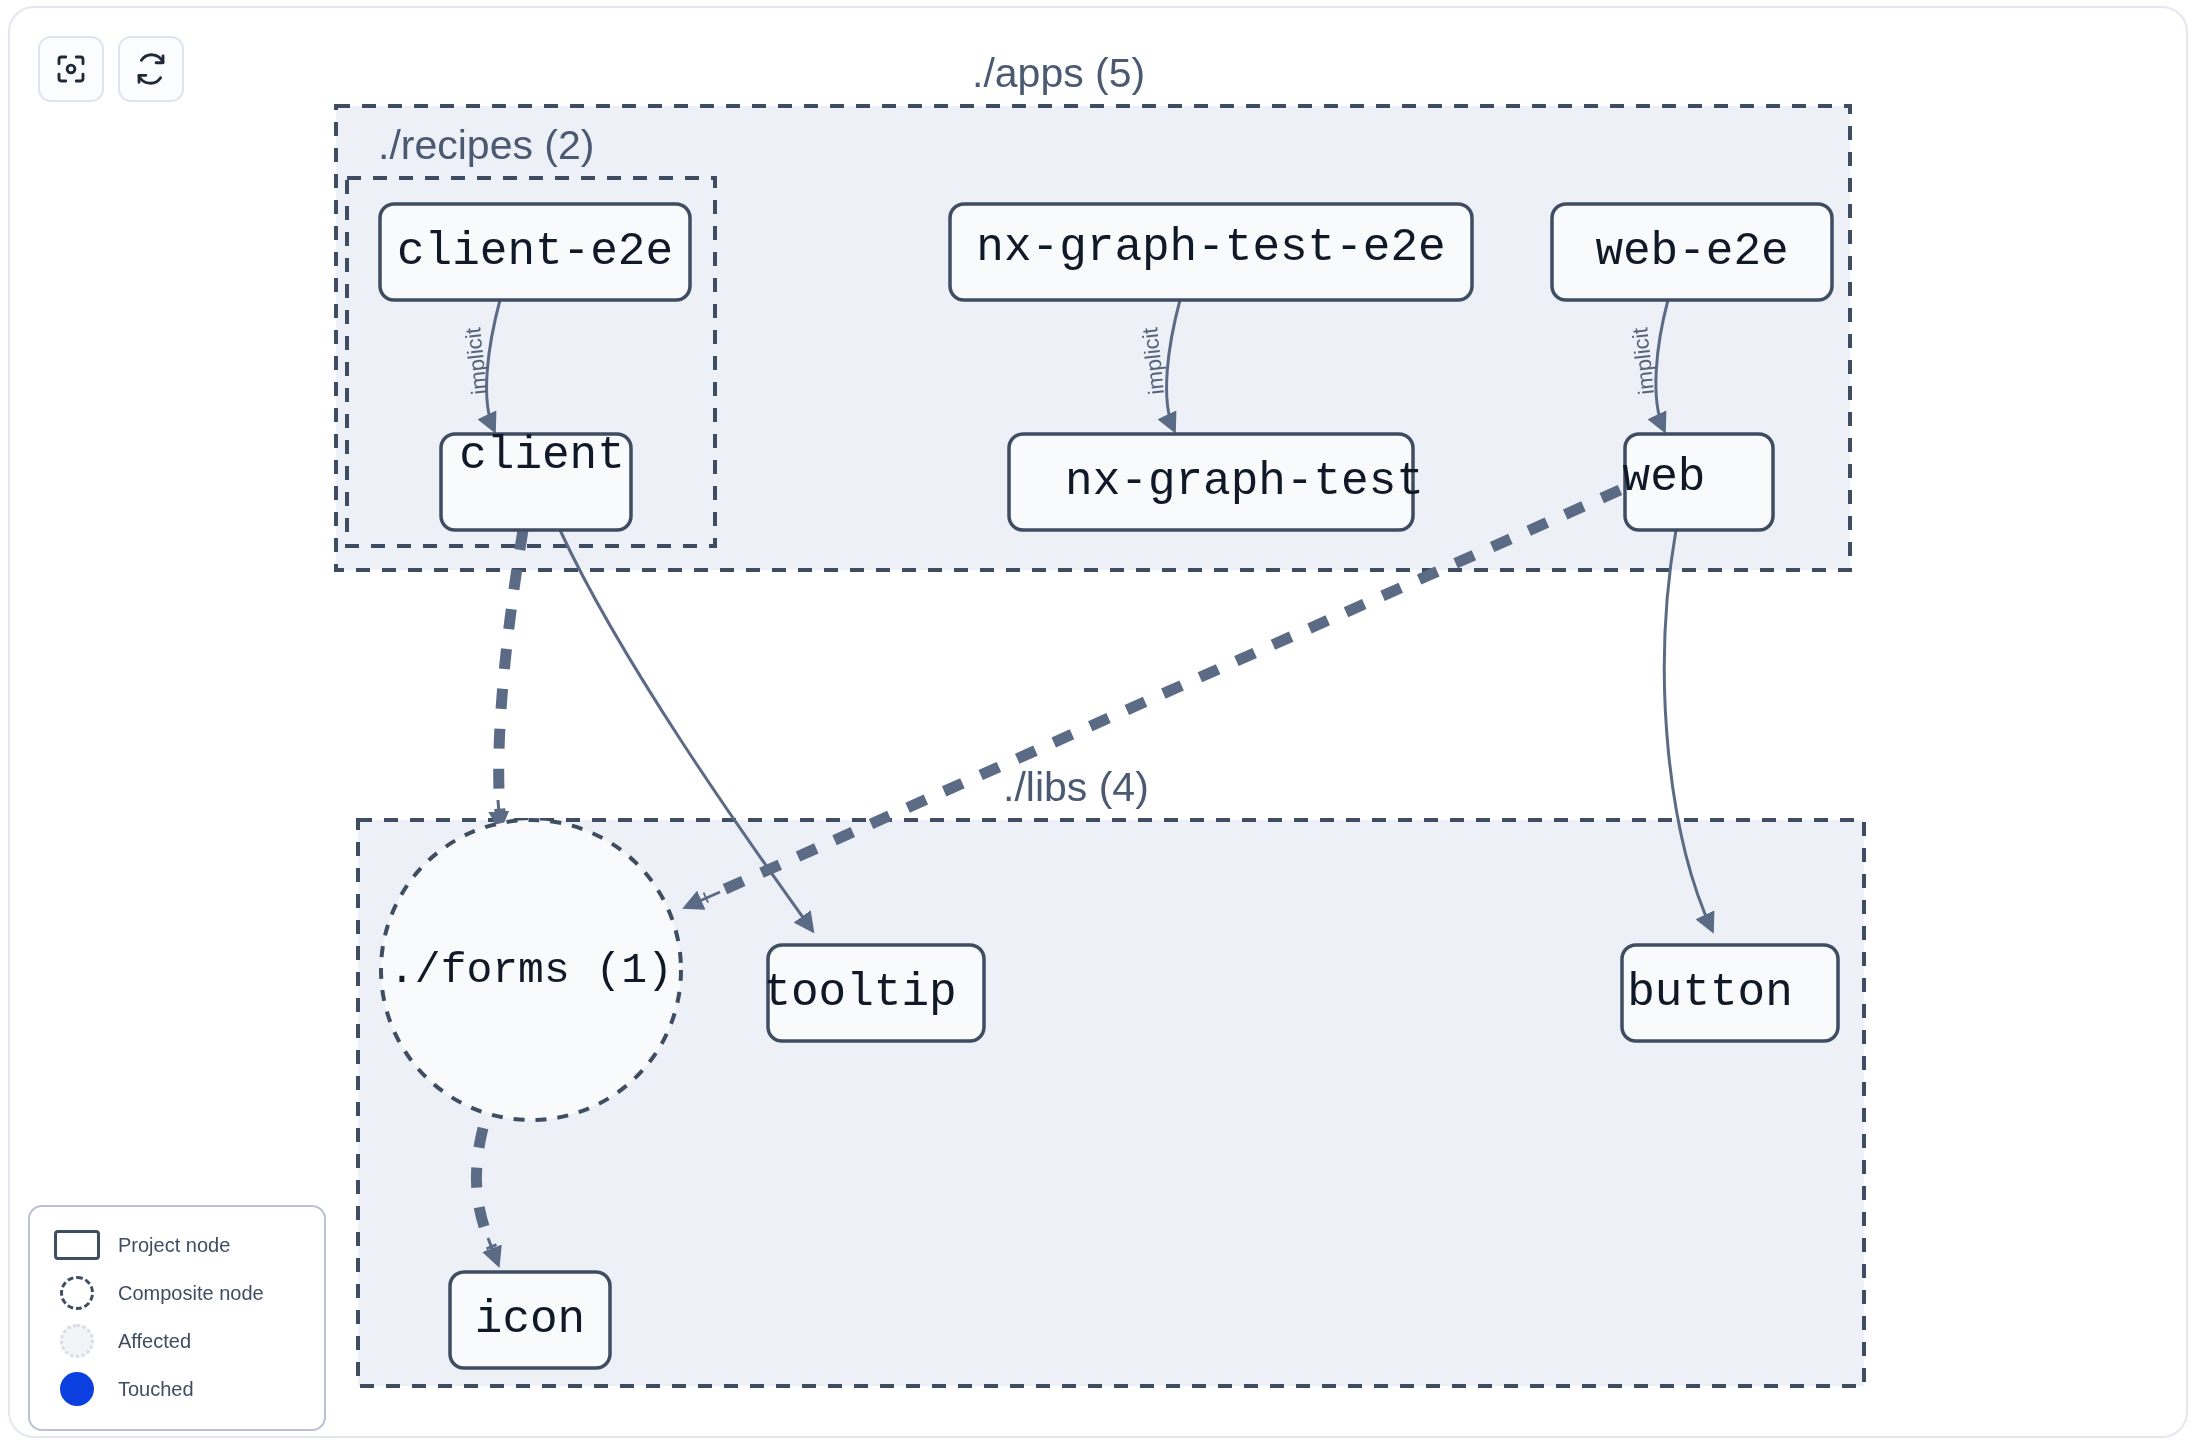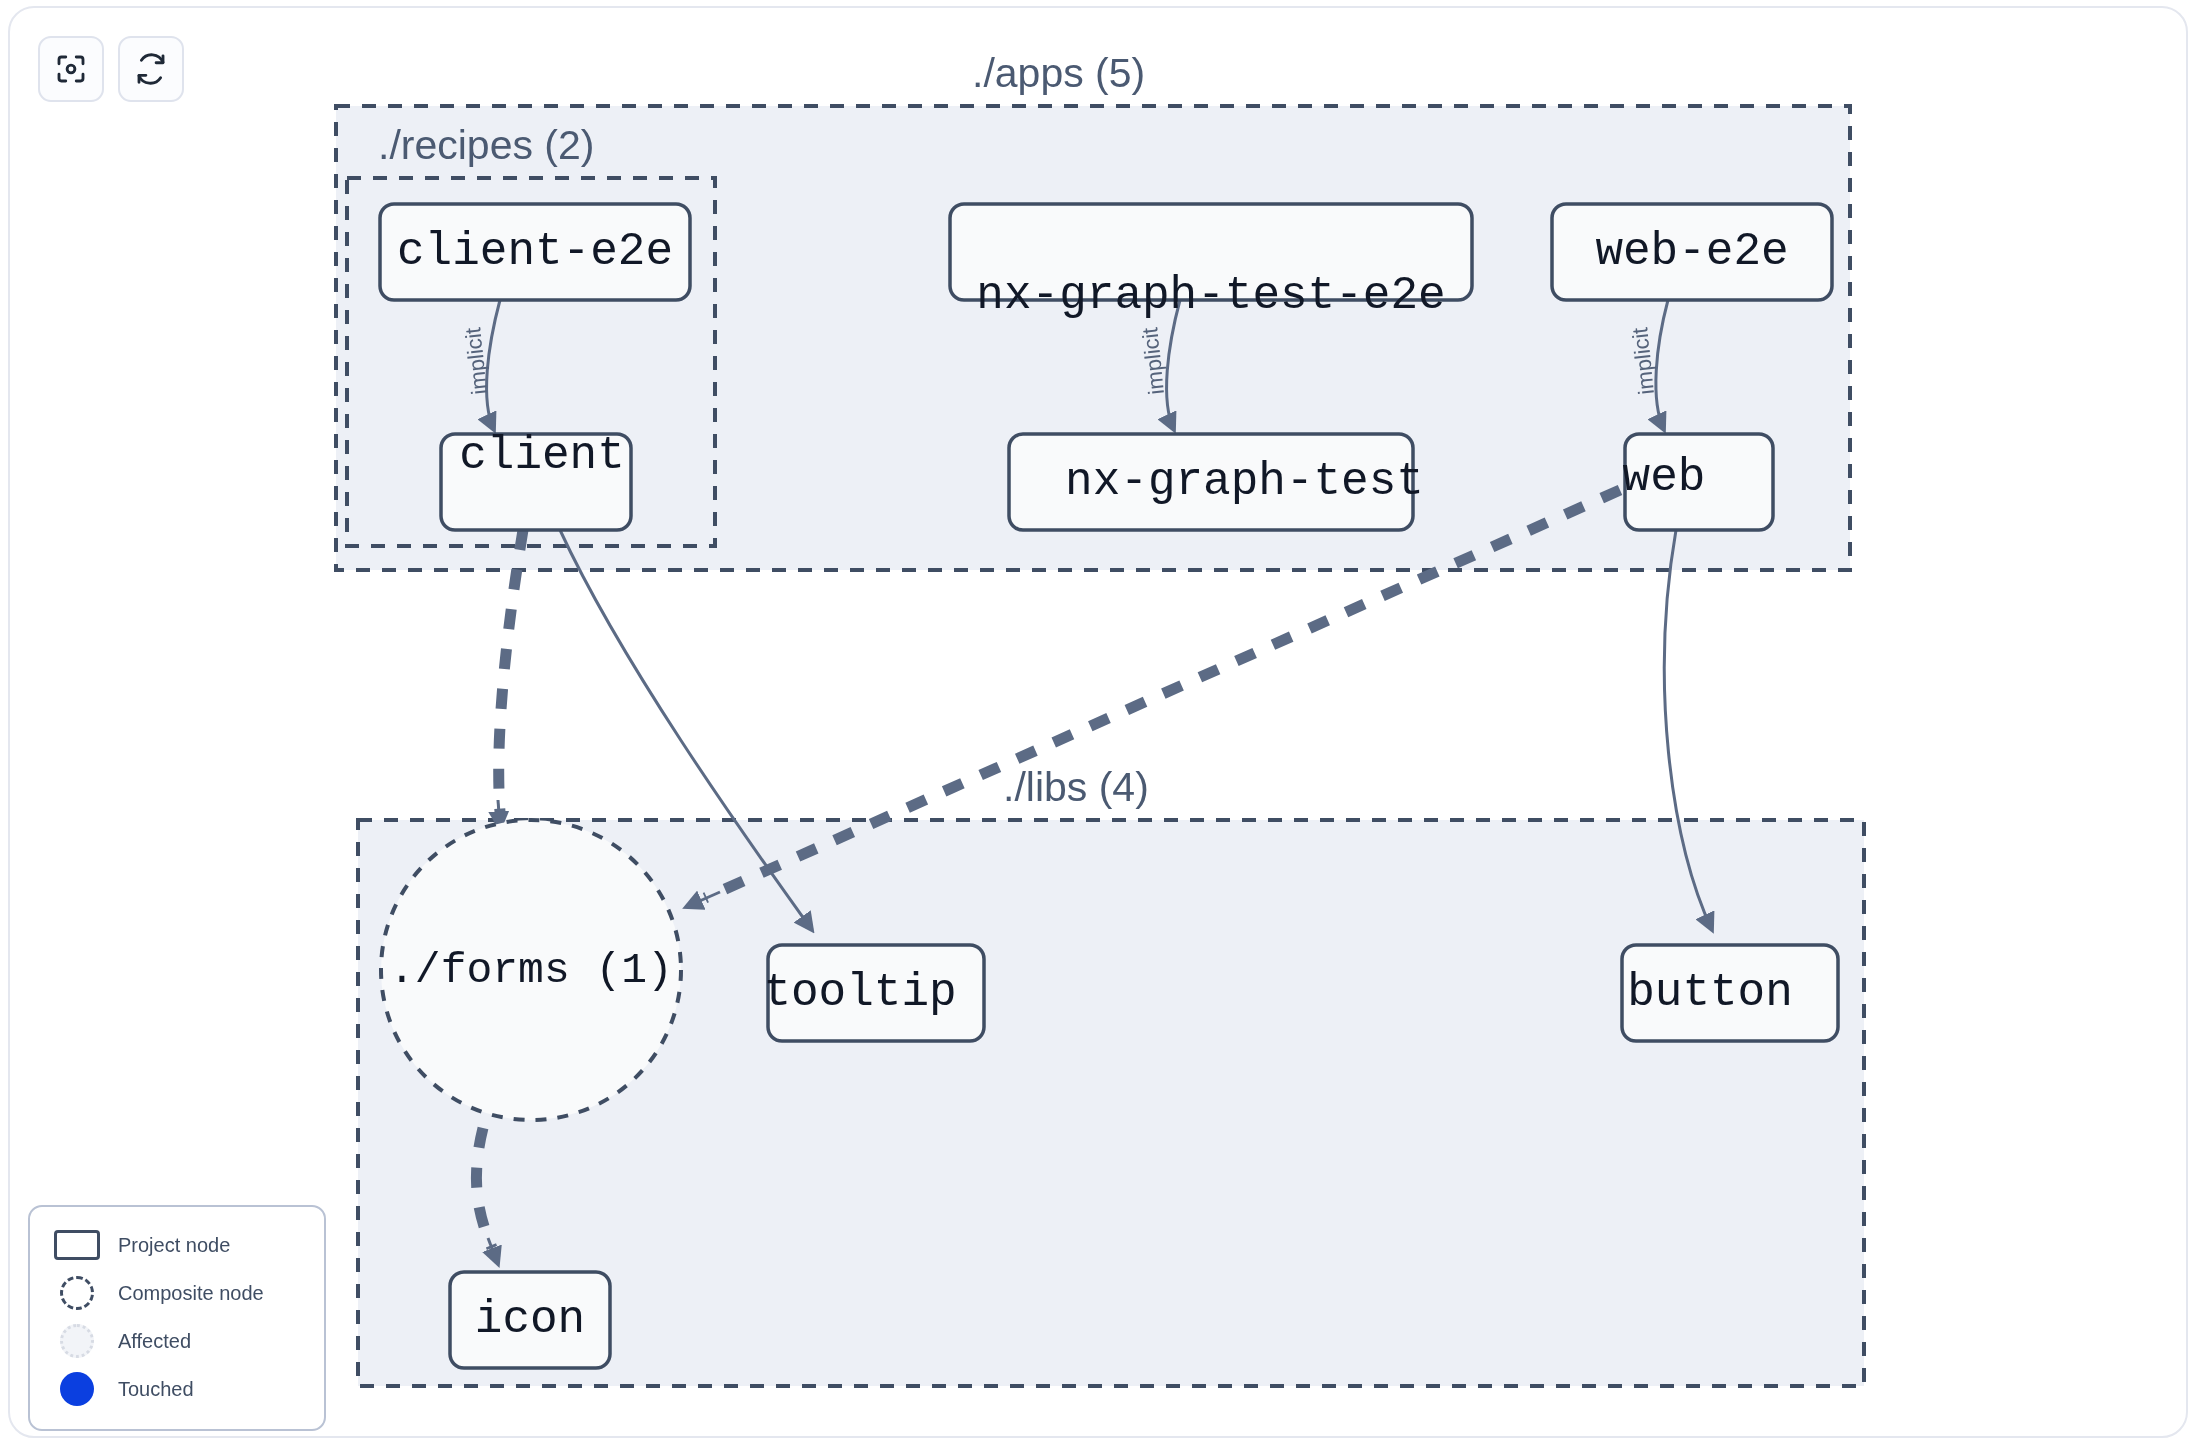--- a/index.html
+++ b/index.html
@@ -251,21 +251,21 @@
     <g>
       <rect x="450" y="1272" width="160" height="96" rx="14" fill="#f9fafb" stroke="#3f4d63" stroke-width="3.5"></rect>
     </g>
   </svg>
 
   <div class="group-label" style="left:972px; top:50px;">./apps (5)</div>
   <div class="group-label" style="left:378px; top:122px;">./recipes (2)</div>
   <div class="group-label" style="left:1003px; top:764px;">./libs (4)</div>
 
   <div class="node-label" style="left:380px; top:204px; width:310px; height:96px;">client-e2e</div>
-  <div class="node-label" style="left:950px; top:204px; width:522px; height:88px;margin-top:48px;">nx-graph-test-e2e</div>
+  <div class="node-label" style="left:950px; top:204px; width:522px; height:88px;">nx-graph-test-e2e</div>
   <div class="node-label" style="left:1552px; top:204px; width:280px; height:96px;">web-e2e</div>
   <div class="node-label" style="left:441px; top:408px; width:202px; height:96px;">client</div>
   <div class="node-label" style="left:1009px; top:434px; width:471px; height:96px;">nx-graph-test</div>
   <div class="node-label" style="left:1590px; top:434px; width:148px; height:88px;">web</div>
   <div class="node-label composite-label" style="left:381px; top:920px; width:300px; height:100px;">./forms (1)</div>
   <div class="node-label" style="left:752px; top:945px; width:216px; height:96px;">tooltip</div>
   <div class="node-label" style="left:1622px; top:945px; width:176px; height:96px;">button</div>
   <div class="node-label" style="left:450px; top:1272px; width:160px; height:96px;">icon</div>
 
   <div class="edge-label" style="left:443px; top:348px; transform:rotate(-96deg);">implicit</div>

